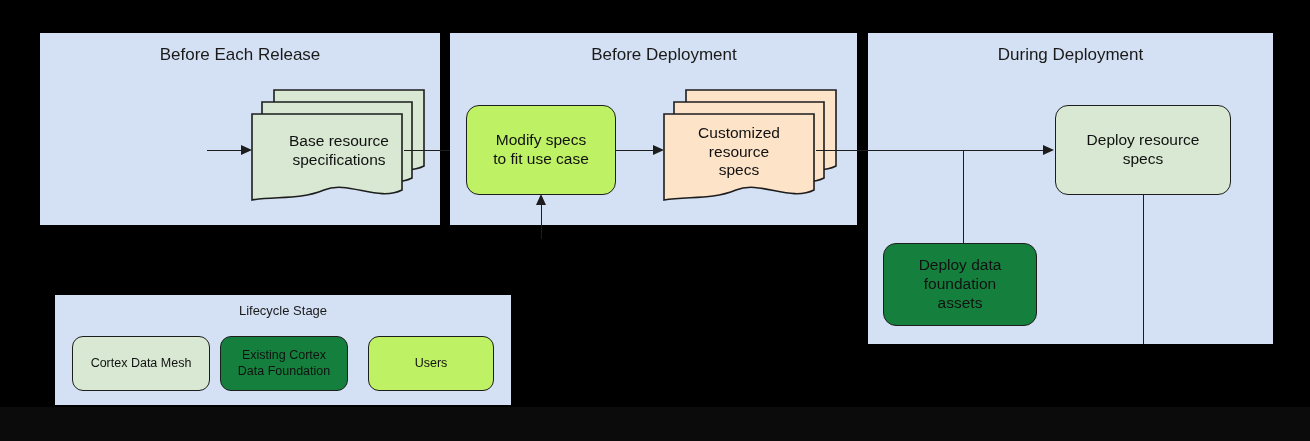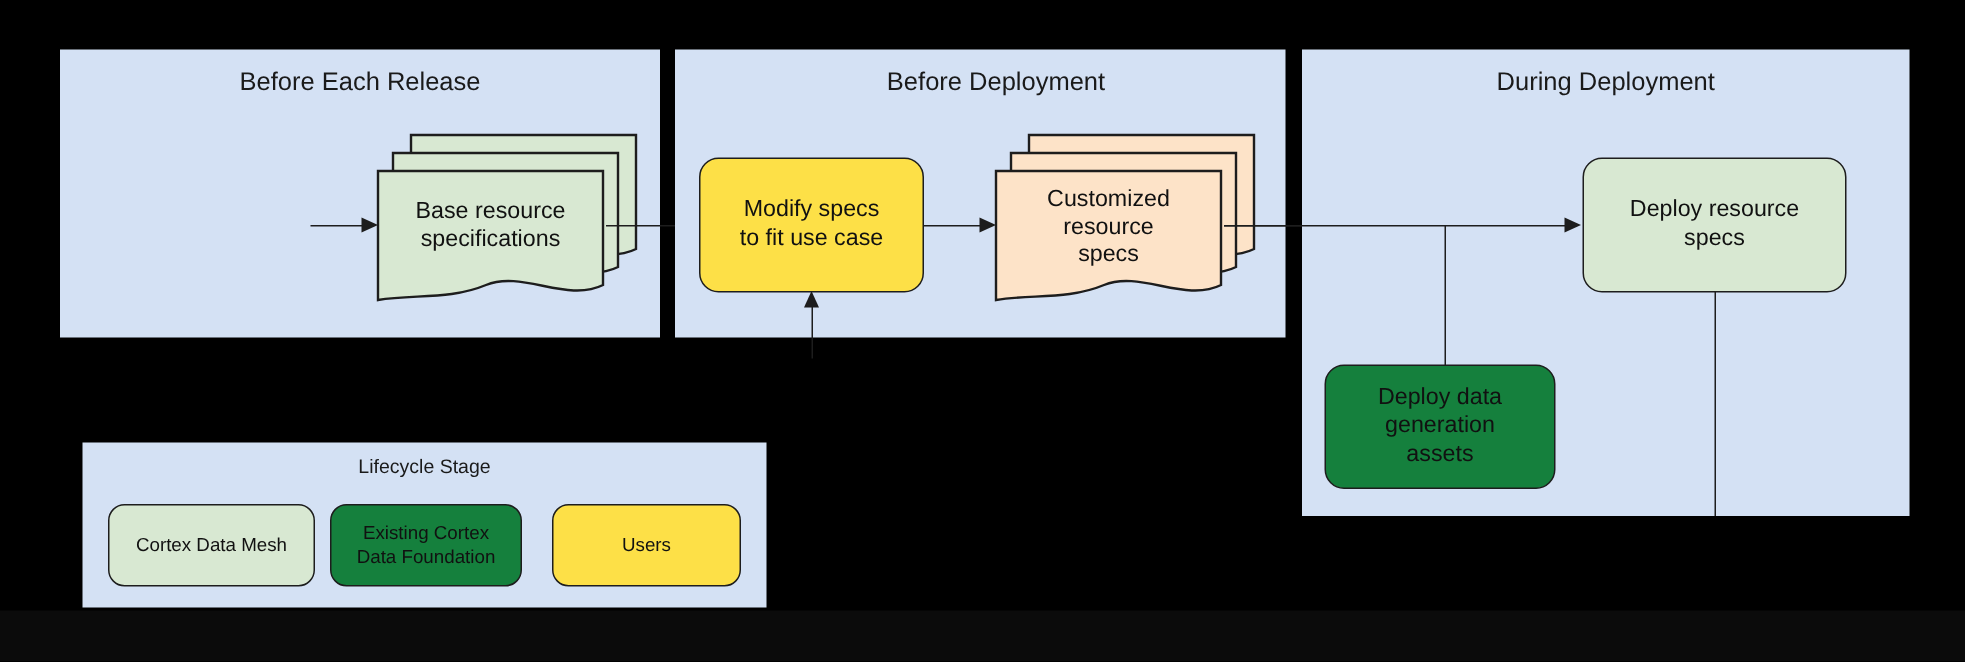--- a/index.html
+++ b/index.html
@@ -45,21 +45,21 @@
     border: 1.6px solid #1d1d1d;
     border-radius: 13px;
     display: flex;
     align-items: center;
     justify-content: center;
     text-align: center;
     line-height: 1.22;
     color: #111111;
   }
   .fill-green  { background: #d8e8d2; }
-  .fill-orange { background: #fde047; }
+  .fill-orange { background: #bef264; }
   .fill-purple { background: #15803d; }
   
   .docstack {
     position: absolute;
   }
   .docstack svg { display: block; overflow: visible; }
   .doc-label {
     position: absolute;
     text-align: center;
     line-height: 1.22;
@@ -141,21 +141,21 @@
 
   <div class="hline" style="left:207px; top:150px; width:37px;"></div>
   <div class="arrow-right" style="left:241px; top:144.5px;"></div>
 
   <div class="docstack" style="left:250px; top:88px; width:180px; height:118px;">
     <svg width="180" height="118" viewBox="0 0 180 118">
       <path fill="#d8e8d2" stroke="#1d1d1d" stroke-width="1.6" d="M24 2 H174 V78 C150 90 120 68 96 78 C72 88 48 84 24 88 Z"></path>
       <path fill="#d8e8d2" stroke="#1d1d1d" stroke-width="1.6" d="M12 14 H162 V90 C138 102 108 80 84 90 C60 100 36 96 12 100 Z"></path>
       <path fill="#d8e8d2" stroke="#1d1d1d" stroke-width="1.6" d="M2 26 H152 V102 C128 114 98 92 74 102 C50 112 26 108 2 112 Z"></path>
     </svg>
-    <div class="doc-label" style="left:2px; top:32px; width:150px; height:62px; font-size:15.5px;">
+    <div class="doc-label" style="left:2px; top:32px; width:150px; height:62px; font-size:15.5px;padding-left:12px;">
       <div>
         <div>Base resource</div>
         <div>specifications</div>
       </div>
     </div>
   </div>
 
   <div class="hline" style="left:404px; top:150px; width:61px;"></div>
   <div class="arrow-right" style="left:458px; top:144.5px;"></div>
 
@@ -208,21 +208,21 @@
       <div>Deploy resource</div>
       <div>specs</div>
     </div>
   </div>
 
   <div class="vline" style="left:1143px; top:194px; height:150px;"></div>
 
   <div class="node fill-purple" style="left:883px; top:243px; width:154px; height:83px; font-size:15.5px;">
     <div>
       <div>Deploy data</div>
-      <div>generation</div>
+      <div>foundation</div>
       <div>assets</div>
     </div>
   </div>
 
   <div class="legend">
     <div class="legend-title">Lifecycle Stage</div>
 
     <div class="legend-item fill-green" style="left:17px; width:138px;">
       <span>Cortex Data Mesh</span>
     </div>

